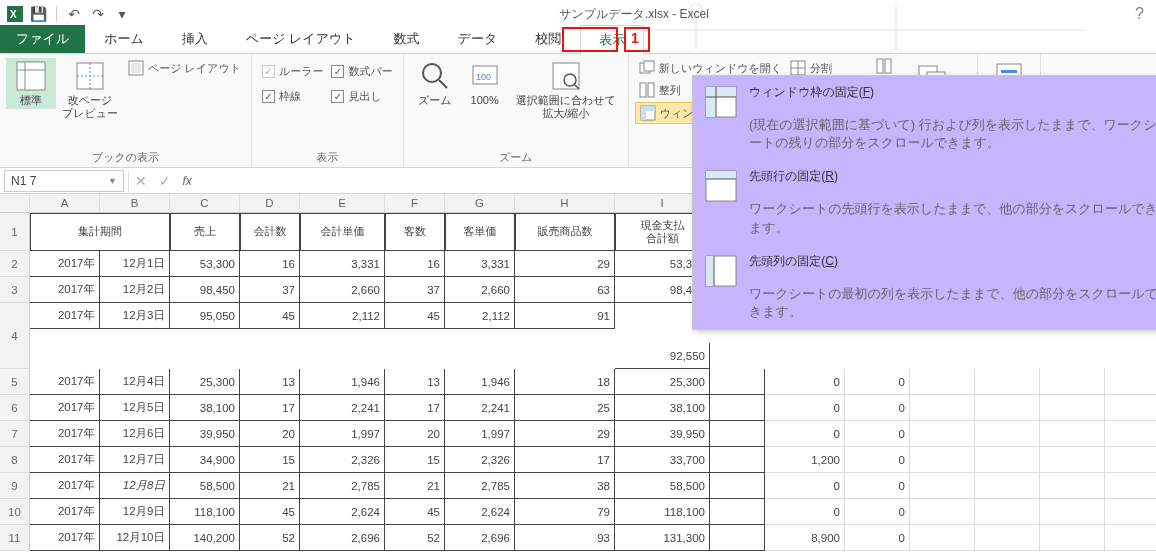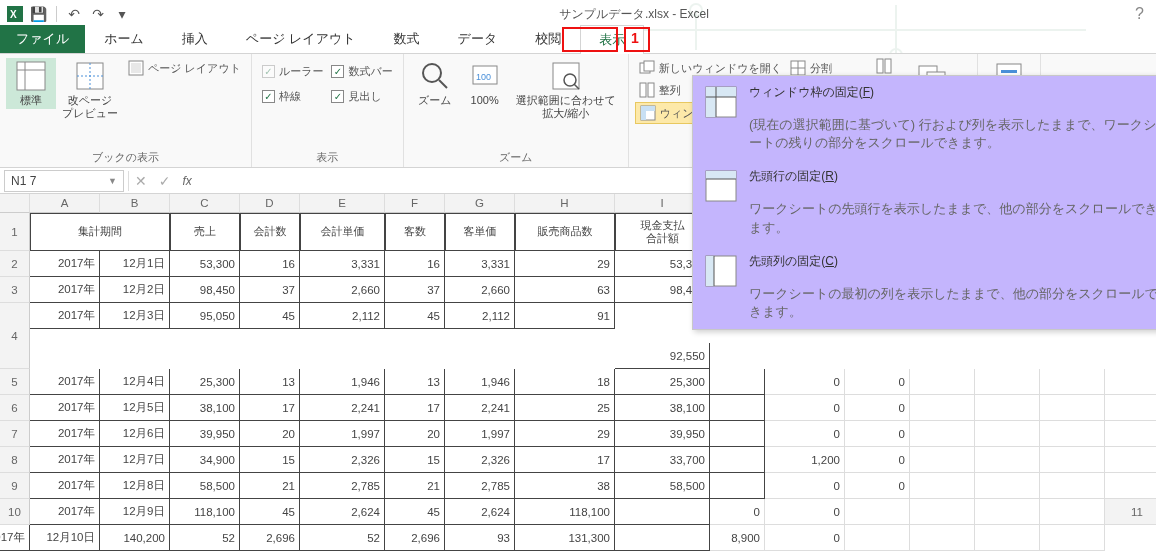--- a/index.html
+++ b/index.html
@@ -660,21 +660,21 @@
     <div class="cell dcell" style="white-space: pre;">33,700</div>
     <div class="cell dcell" style="white-space: pre;"></div>
     <div class="cell empty" style="white-space: pre;">1,200</div>
     <div class="cell empty" style="white-space: pre;">0</div>
     <div class="cell "></div>
     <div class="cell "></div>
     <div class="cell "></div>
     <div class="cell "></div>
     <div class="row-head">9</div>
     <div class="cell dcell" style="white-space: pre;">2017年</div>
-    <div class="cell dcell" style="white-space: pre;">12月8日</div>
+    <div class="cell dcell" style="white-space: pre; font-style: italic;">12月8日</div>
     <div class="cell dcell" style="white-space: pre;">58,500</div>
     <div class="cell dcell" style="white-space: pre;">21</div>
     <div class="cell dcell" style="white-space: pre;">2,785</div>
     <div class="cell dcell" style="white-space: pre;">21</div>
     <div class="cell dcell" style="white-space: pre;">2,785</div>
     <div class="cell dcell" style="white-space: pre;">38</div>
     <div class="cell dcell" style="white-space: pre;">58,500</div>
     <div class="cell dcell" style="white-space: pre;"></div>
     <div class="cell empty" style="white-space: pre;">0</div>
     <div class="cell empty" style="white-space: pre;">0</div>
@@ -683,20 +683,21 @@
     <div class="cell "></div>
     <div class="cell "></div>
     <div class="row-head">10</div>
     <div class="cell dcell" style="white-space: pre;">2017年</div>
     <div class="cell dcell" style="white-space: pre;">12月9日</div>
     <div class="cell dcell" style="white-space: pre;">118,100</div>
     <div class="cell dcell" style="white-space: pre;">45</div>
     <div class="cell dcell" style="white-space: pre;">2,624</div>
     <div class="cell dcell" style="white-space: pre;">45</div>
     <div class="cell dcell" style="white-space: pre;">2,624</div>
+    <div class="cell dcell" style="white-space: pre;">79</div>
     <div class="cell dcell" style="white-space: pre;">118,100</div>
     <div class="cell dcell" style="white-space: pre;"></div>
     <div class="cell empty" style="white-space: pre;">0</div>
     <div class="cell empty" style="white-space: pre;">0</div>
     <div class="cell "></div>
     <div class="cell "></div>
     <div class="cell "></div>
     <div class="cell "></div>
     <div class="row-head">11</div>
     <div class="cell dcell" style="white-space: pre;">2017年</div>

